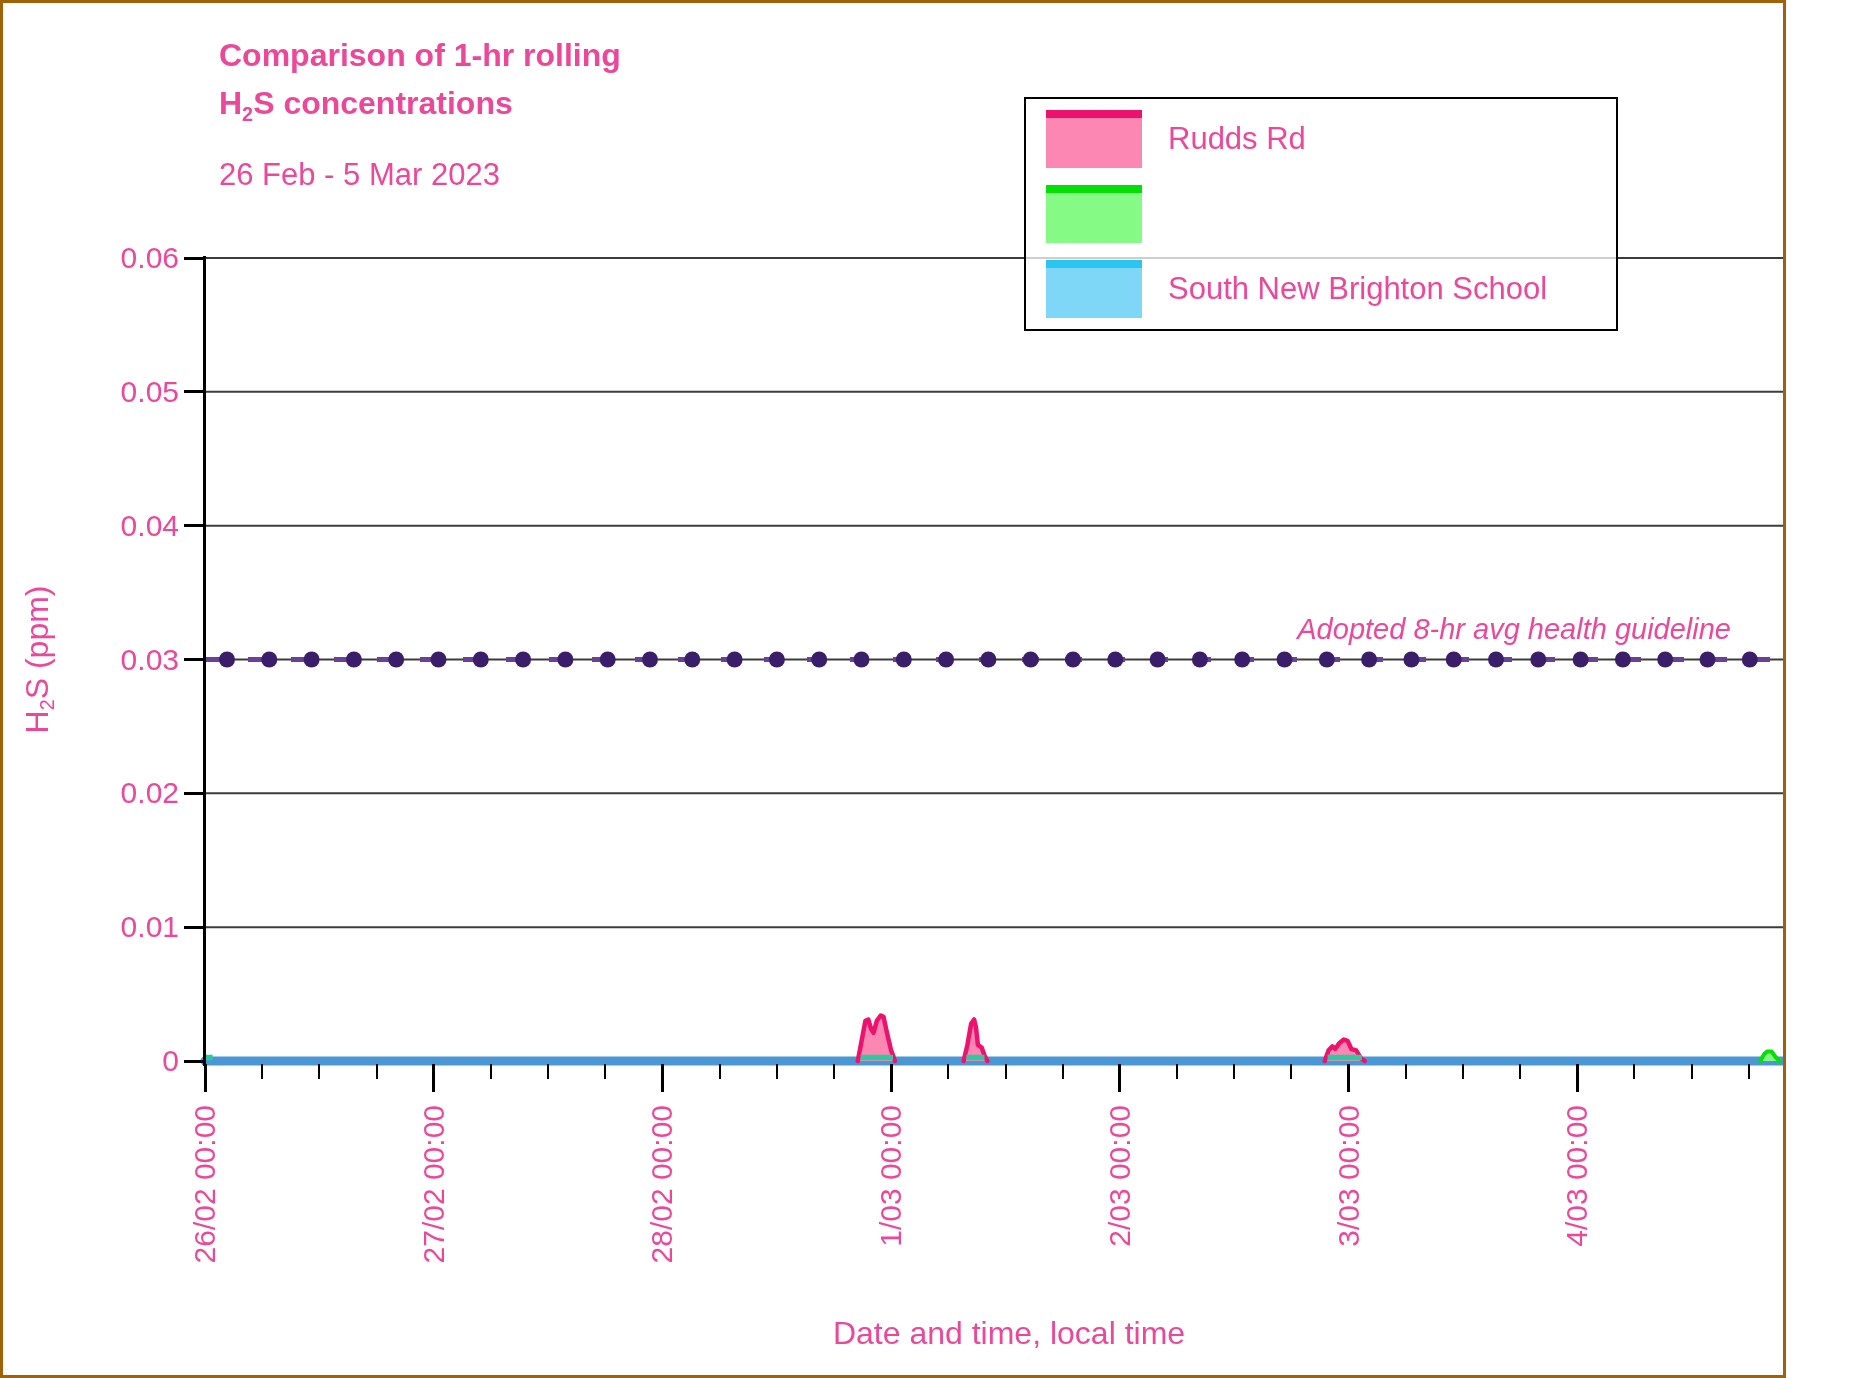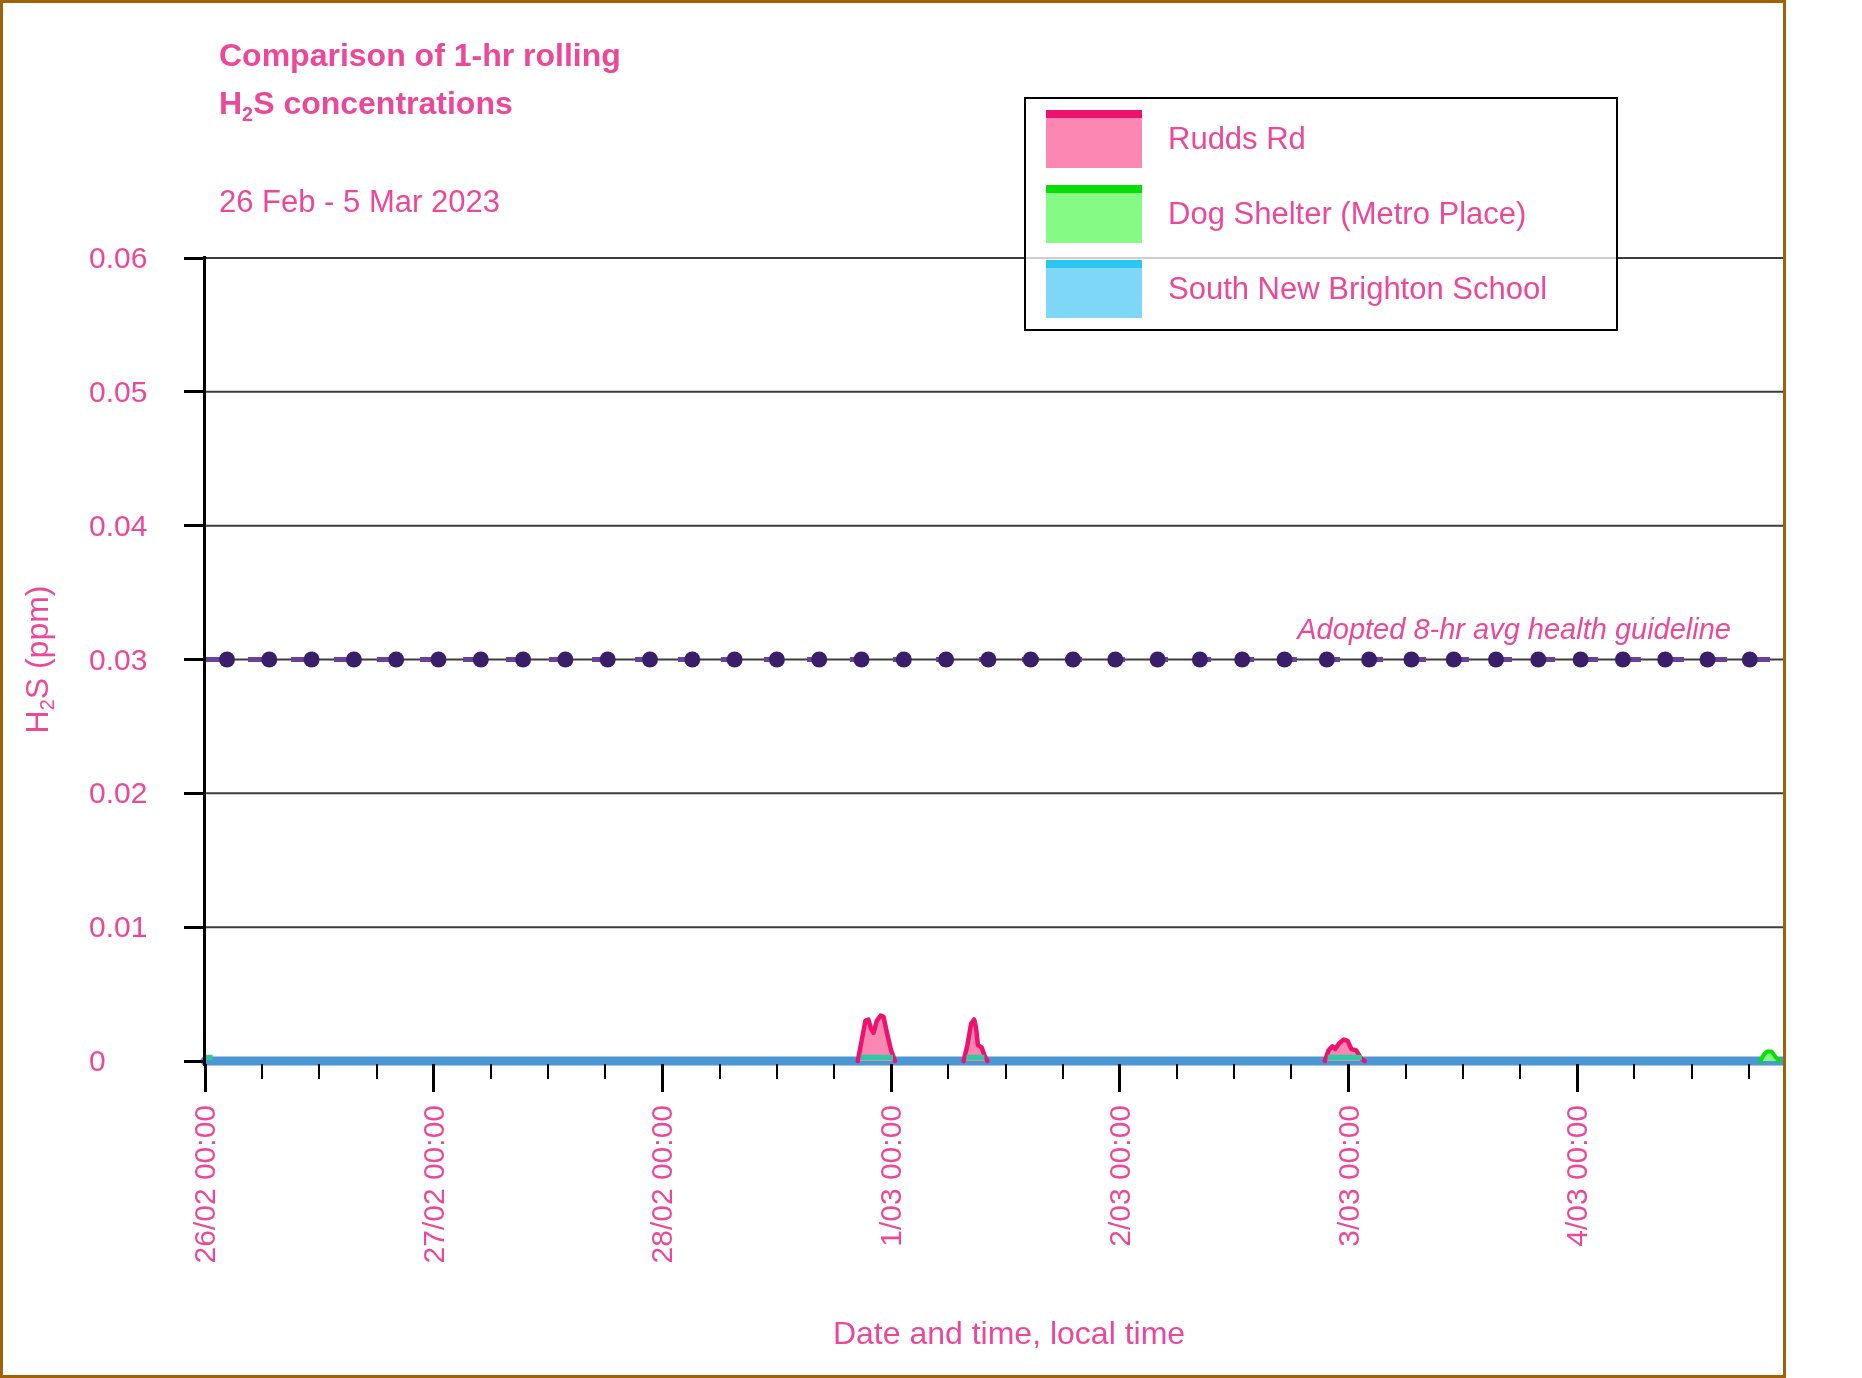--- a/index.html
+++ b/index.html
@@ -2,35 +2,35 @@
 <html><head>
 <meta charset="utf-8">
 <style>
   html,body{margin:0;padding:0;background:#fff;}
   .figure{
     position:relative; width:1786px; height:1378px; box-sizing:border-box;
     background:#fff; border:3px solid #a16207; overflow:hidden;
     font-family:"Liberation Sans","DejaVu Sans",sans-serif; color:#ec4899;
   }
   .chart-title{position:absolute; left:216px; top:28px; font-size:32px; font-weight:bold; line-height:48px;}
-  .chart-subtitle{position:absolute; left:216px; top:152px; font-size:31px; line-height:40px;margin-top:27px;}
+  .chart-subtitle{position:absolute; left:216px; top:152px; font-size:31px; line-height:40px;}
   sub{font-size:62%; vertical-align:-0.35em;}
   .legend{
     position:absolute; left:1021px; top:94px; width:594px; box-sizing:border-box;
     border:2px solid #000; background:rgba(255,255,255,0.75);
     display:flex; flex-direction:column; gap:17px; padding:11px 20px; z-index:6;
   }
   .legend-row{display:flex; align-items:center; gap:26px;}
   .legend-swatch{width:96px; height:58px; box-sizing:border-box; flex:0 0 auto;}
   .legend-label{font-size:31px; white-space:nowrap;}
   .plot-svg-wrap{position:absolute; left:202px; top:255px; width:1610px; height:803px; z-index:1;}
   .plot-svg-wrap svg{overflow:visible; display:block;}
   .y-axis-line{position:absolute; left:200px; top:253px; width:3px; height:810px; background:#000; z-index:2;}
   .y-tick{position:absolute; width:21px; height:3px; background:#000; left:181px; z-index:2;}
-  .y-tick-label{position:absolute; width:90px; text-align:left; left:86px; font-size:30px; line-height:36px; z-index:2;}
+  .y-tick-label{position:absolute; width:90px; text-align:right; left:86px; font-size:30px; line-height:36px; z-index:2;}
   .x-tick-major{position:absolute; width:3px; height:28px; background:#000; top:1061px; z-index:2;}
   .x-tick-minor{position:absolute; width:2px; height:15px; background:#000; top:1061px; z-index:2;}
   .x-tick-label{
     position:absolute; top:1102px; font-size:30px; line-height:34px; white-space:nowrap;
     transform-origin:top left; transform:rotate(-90deg) translateX(-100%); z-index:2;
   }
   .x-axis-title{position:absolute; left:606px; top:1312px; width:800px; text-align:center; font-size:32px; z-index:2;}
   .y-axis-title-box{
     position:absolute; left:14px; top:255px; width:44px; height:803px;
     display:flex; align-items:center; justify-content:center; z-index:2;
@@ -116,21 +116,20 @@
 
   <div class="guideline-label">Adopted 8-hr avg health guideline</div>
 
   <div class="legend" id="legend">
       <div class="legend-row">
         <div class="legend-swatch" style="background: rgb(251, 135, 178); border-top: 8px solid rgb(236, 18, 110);"></div>
         <div class="legend-label">Rudds Rd</div>
       </div>
       <div class="legend-row">
         <div class="legend-swatch" style="background: rgb(133, 251, 133); border-top: 8px solid rgb(6, 223, 6);"></div>
-        <div class="legend-label">Dog Shelter (Metro Place)</div>
       </div>
       <div class="legend-row">
         <div class="legend-swatch" style="background: rgb(126, 215, 246); border-top: 8px solid rgb(43, 197, 241);"></div>
         <div class="legend-label">South New Brighton School</div>
       </div>
     </div>
 
   <div class="y-axis-title-box">
     <span class="y-axis-title"><span>H</span><sub>2</sub><span>S (ppm)</span></span>
   </div>

